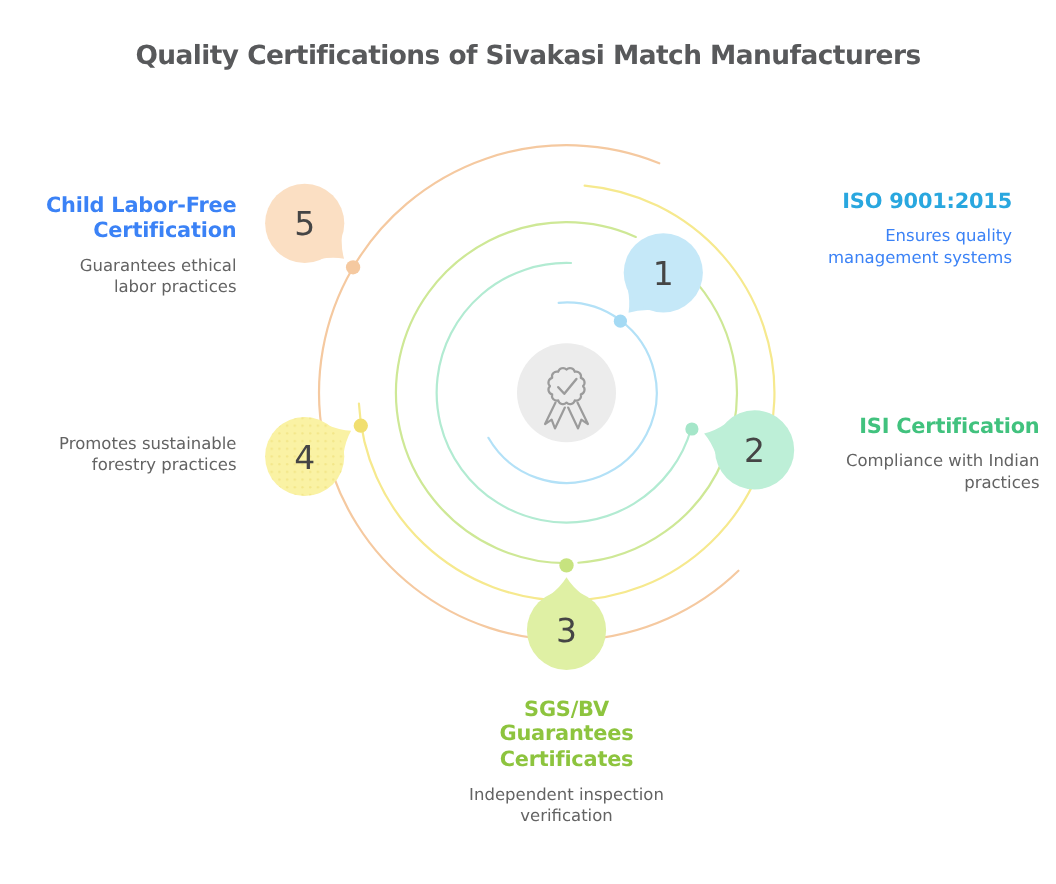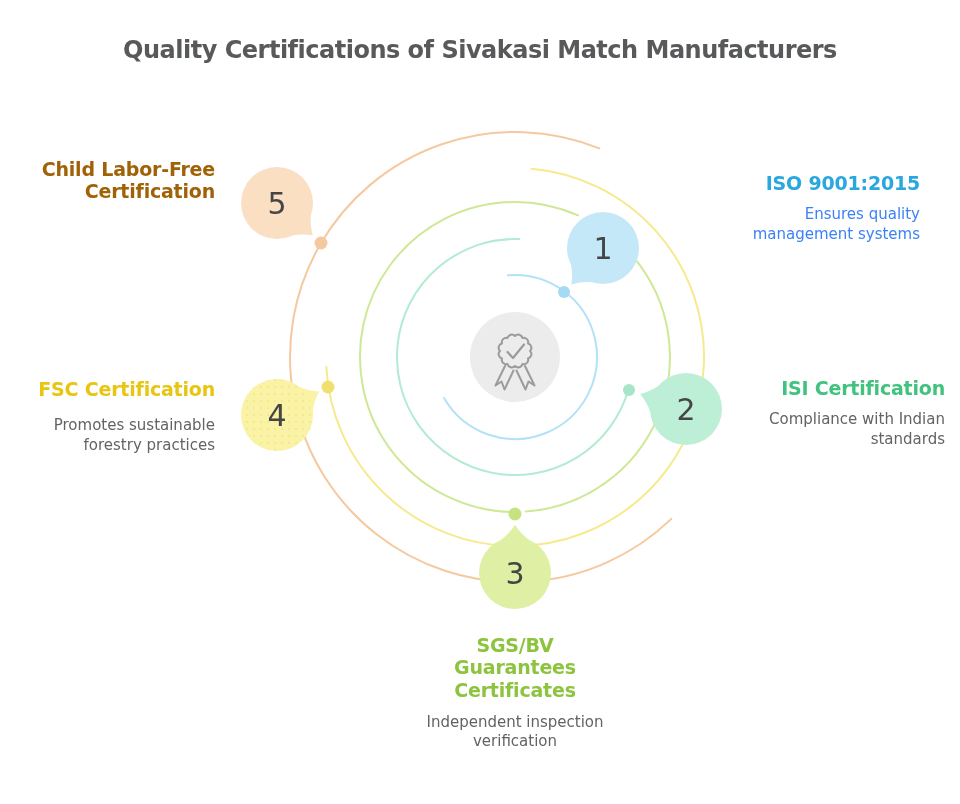--- a/index.html
+++ b/index.html
@@ -93,30 +93,30 @@
       </g>
     </svg>
 
   <div class="label-block block-iso align-left nowrap">
     <h2 style="color: rgb(41, 167, 223);">ISO 9001:2015</h2>
     <p class="desc" style="color: #3b82f6;">Ensures quality management systems</p>
   </div>
 
   <div class="label-block block-isi align-left nowrap">
     <h2 style="color: rgb(65, 194, 126);">ISI Certification</h2>
-    <p class="desc" style="color: rgb(99, 99, 99);">Compliance with Indian standards</p>
+    <p class="desc" style="color: rgb(99, 99, 99);">Compliance with Indian practices</p>
   </div>
 
   <div class="label-block block-sgs align-center">
     <h2 style="color: rgb(141, 196, 62);">SGS/BV Guarantees Certificates</h2>
     <p class="desc" style="color: rgb(99, 99, 99);">Independent inspection verification</p>
   </div>
 
   <div class="label-block block-fsc align-right nowrap">
-    <h2 style="color: rgb(231, 197, 17);">FSC Certification</h2>
     <p class="desc" style="color: rgb(99, 99, 99); margin-top: 16px;">Promotes sustainable forestry practices</p>
   </div>
 
   <div class="label-block block-child align-right">
-    <h2 style="color: #a16207;">Child Labor-Free Certification</h2>
+    <h2 style="color: #3b82f6; margin-top: 18px;">Child Labor-Free Certification</h2>
+    <p class="desc" style="color: rgb(99, 99, 99);"><span>Guarantees ethical labor practices</span></p>
   </div>
 
 </div>
 
 </body></html>

